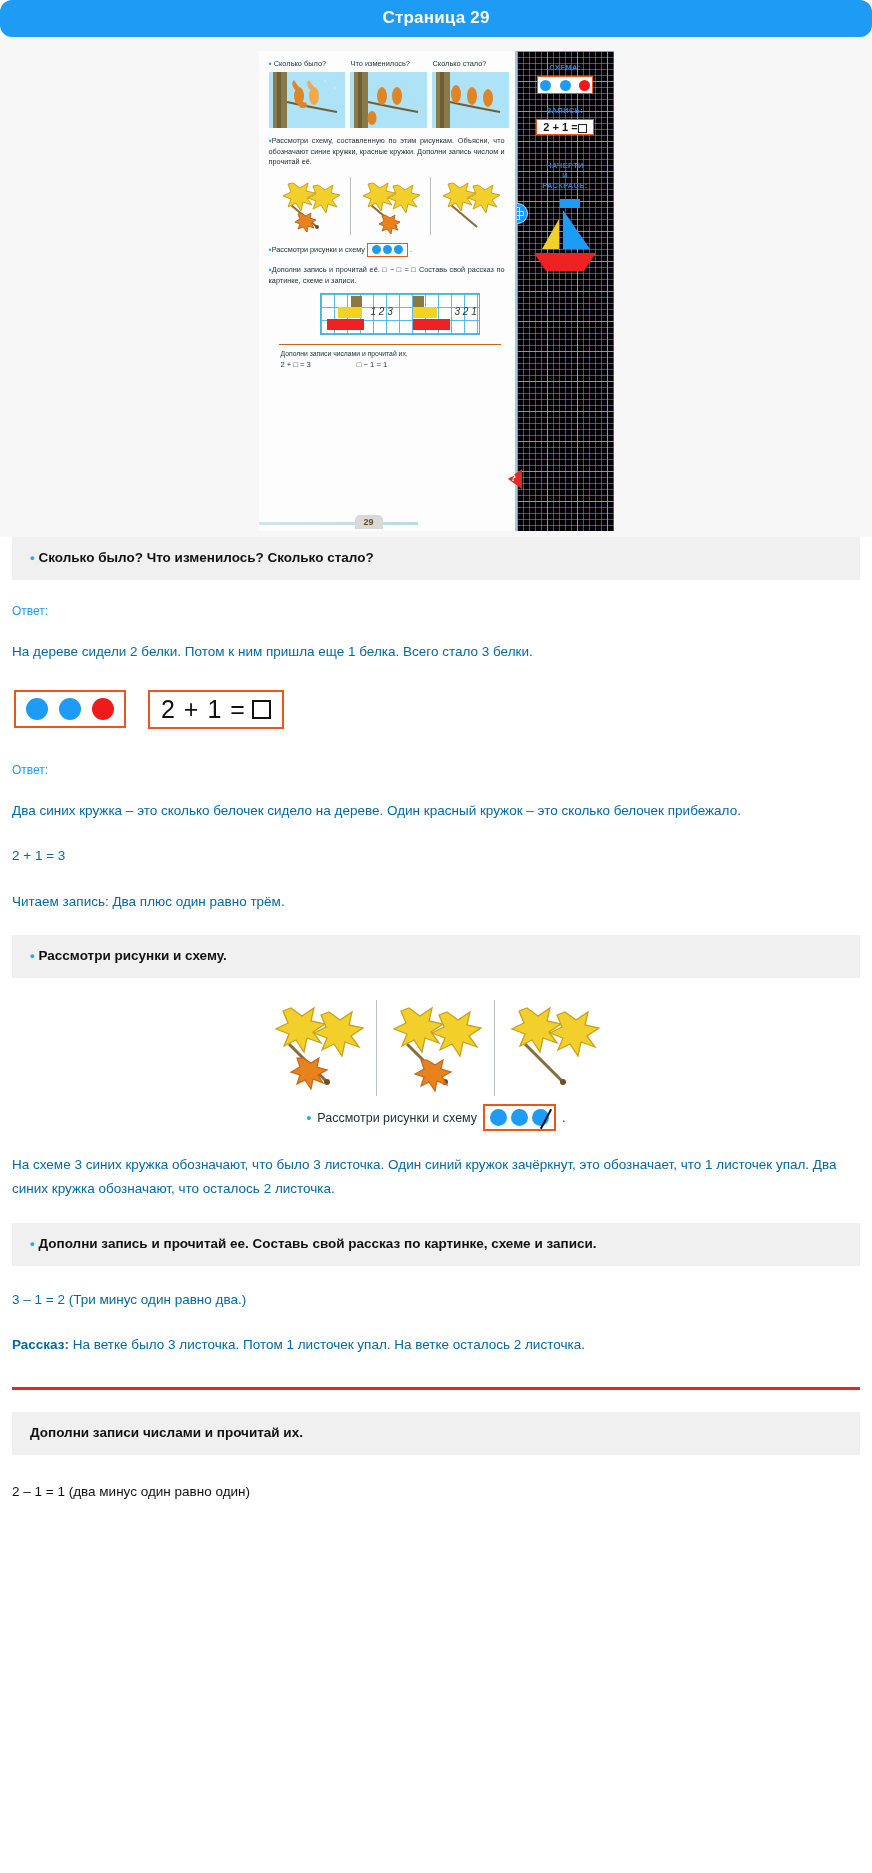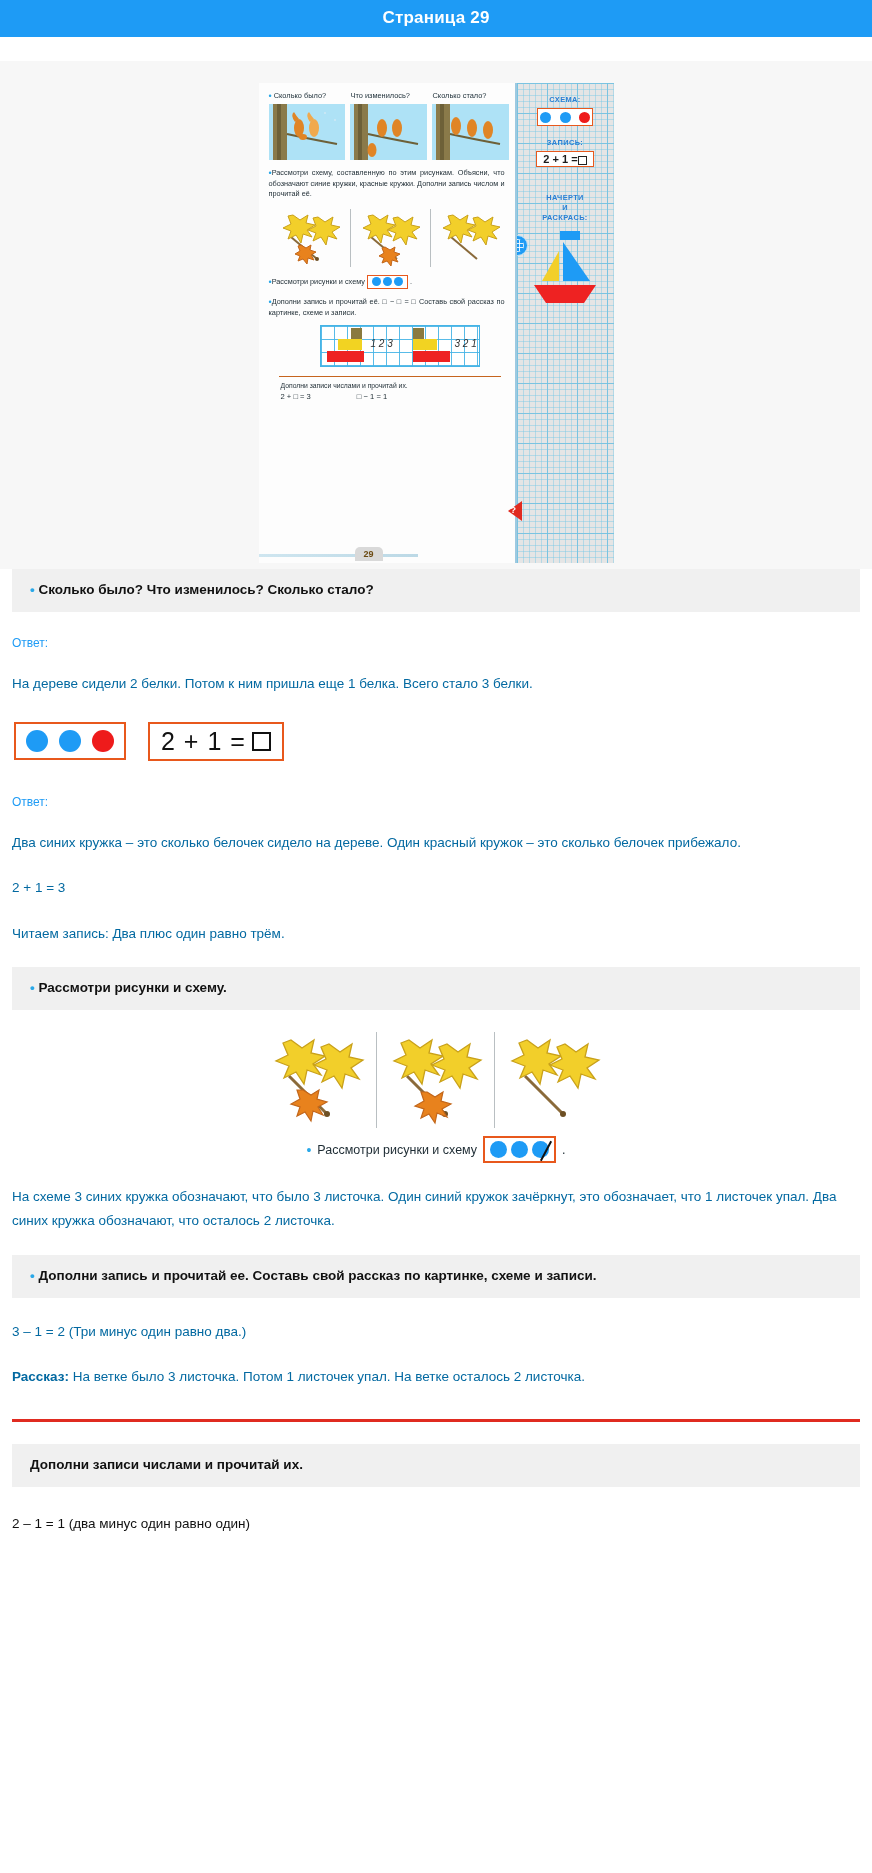--- a/index.html
+++ b/index.html
@@ -12,48 +12,48 @@
 
   
   .page-header {
     background: #1e9bf5;
     color: #ffffff;
     text-align: center;
     font-size: 17px;
     font-weight: bold;
     padding: 8px 0 9px 0;
     letter-spacing: .2px;
+    border-radius: 12px;
   }
 
   
   .scan-wrap {
     background: #f7f7f7;
-    padding: 22px 0 6px 0;
+    padding: 14px 0 6px 0;
     display: flex;
     justify-content: center;
-    margin-top: 24px;
   }
   .scan {
     position: relative;
     width: 355px;
     height: 480px;
     background: #fdfdfb;
     display: flex;
   }
   .scan-left {
     position: relative;
     width: 258px;
     background: #fdfdfd;
     border-right: 2px solid #9ec9e0;
     padding: 8px 6px 0 6px;
   }
   .scan-right {
     position: relative;
     width: 120px;
-    background: #e5e5e5;
+    background: #000000;
     overflow: hidden;
   }
   
   .grid-bg {
     position: absolute; inset: 0;
     background-image:
       linear-gradient(to right, rgba(120,200,230,.45) 1px, transparent 1px),
       linear-gradient(to bottom, rgba(120,200,230,.45) 1px, transparent 1px),
       linear-gradient(to right, rgba(90,180,220,.75) 1px, transparent 1px),
       linear-gradient(to bottom, rgba(90,180,220,.75) 1px, transparent 1px);

